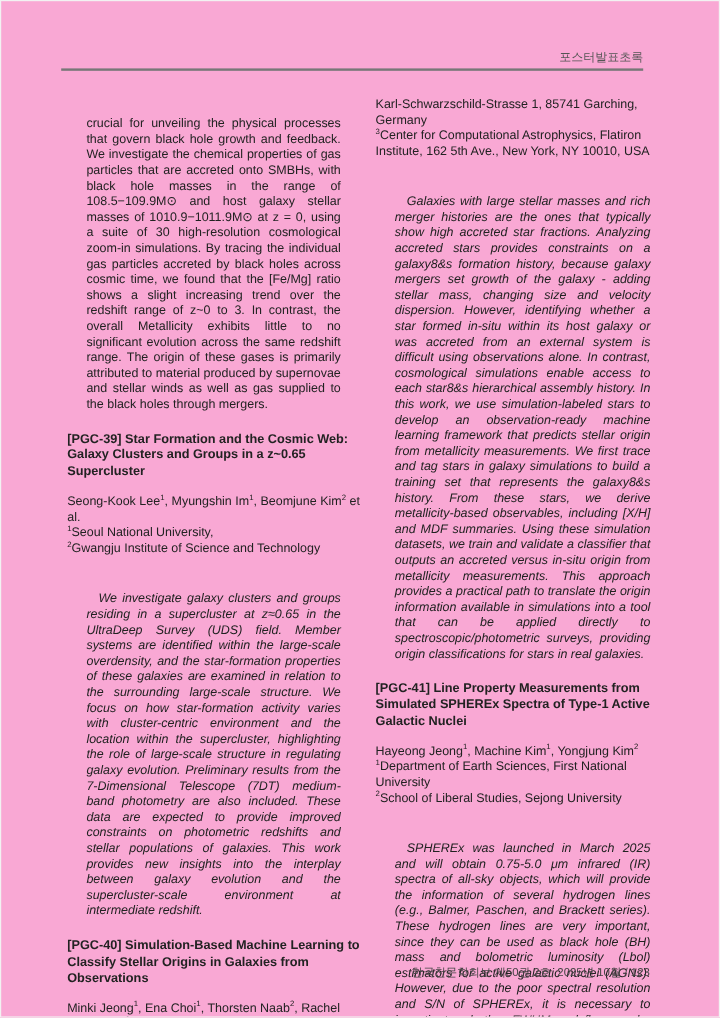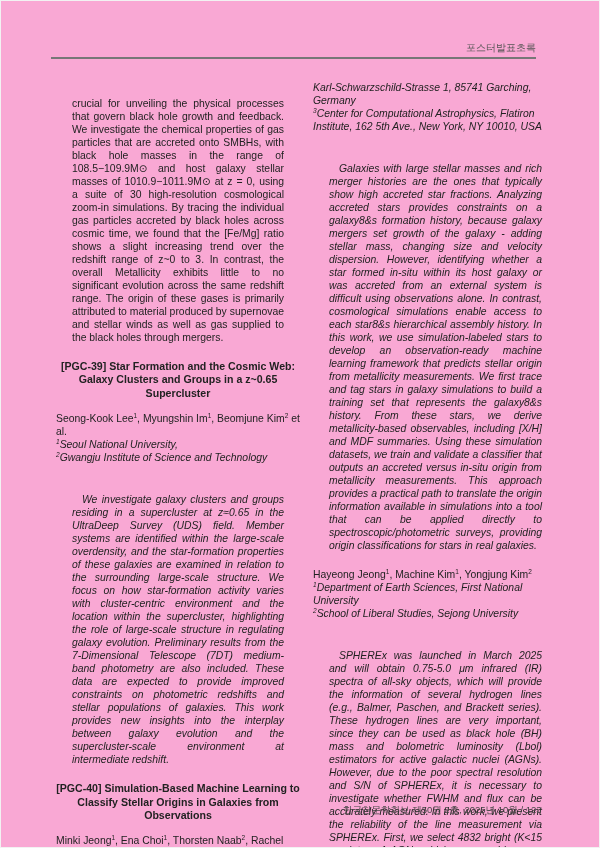--- a/index.html
+++ b/index.html
@@ -24,24 +24,23 @@
     position: absolute; top: 80px; width: 244px;
     font-size: 10.4px; line-height: 13px;
   }
   .col.left { left: 55px; }
   .col.right { left: 312px; width: 245px; }
   p { margin: 16px; text-align: justify; }
   p.indent { text-indent: 10px; font-style: italic; }
   .title {
     font-weight: bold; font-size: 10.6px; line-height: 13.4px;
     margin: 16px 0 12px 0;
-    text-align: center;
   }
   .authors { margin: 0; }
-  .aff { font-style: italic; margin: 0; }
+  .aff { margin: 0; }
   sup { font-size: 6.5px; line-height: 0; vertical-align: super; }
   .gap { height: 13px; }
   .footer {
     position: absolute; left: 342px; top: 803px;
     font-family: Liberation Sans, sans-serif; font-size: 9.5px; color: #444;
   }
 </style>
 </head>
 <body>
 
@@ -68,20 +67,21 @@
     <p class="aff" style="text-align:left"><sup>1</sup><span>Department of Physics, University of Seoul, 163 Seoulsiripdaero, Dongdaemun-gu, Seoul 02504, Republic of Korea</span></p>
     <p class="aff" style="text-align:left"><sup>2</sup><span>Max-Planck-Institut für Astrophysik,</span></p>
   </div>
 
   <div class="col right">
     <p class="aff" style="text-align:left">Karl-Schwarzschild-Strasse 1, 85741 Garching, Germany</p>
     <p class="aff" style="text-align:left"><sup>3</sup><span>Center for Computational Astrophysics, Flatiron Institute, 162 5th Ave., New York, NY 10010, USA</span></p>
     <div class="gap"></div>
     <p class="indent">Galaxies with large stellar masses and rich merger histories are the ones that typically show high accreted star fractions. Analyzing accreted stars provides constraints on a galaxy8&amp;s formation history, because galaxy mergers set growth of the galaxy - adding stellar mass, changing size and velocity dispersion. However, identifying whether a star formed in-situ within its host galaxy or was accreted from an external system is difficult using observations alone. In contrast, cosmological simulations enable access to each star8&amp;s hierarchical assembly history. In this work, we use simulation-labeled stars to develop an observation-ready machine learning framework that predicts stellar origin from metallicity measurements. We first trace and tag stars in galaxy simulations to build a training set that represents the galaxy8&amp;s history. From these stars, we derive metallicity-based observables, including [X/H] and MDF summaries. Using these simulation datasets, we train and validate a classifier that outputs an accreted versus in-situ origin from metallicity measurements. This approach provides a practical path to translate the origin information available in simulations into a tool that can be applied directly to spectroscopic/photometric surveys, providing origin classifications for stars in real galaxies.</p>
 
+    <div class="title">[PGC-41] Line Property Measurements from Simulated SPHEREx Spectra of Type-1 Active Galactic Nuclei</div>
     <p class="authors">
       <span>Hayeong Jeong</span><sup>1</sup><span>, </span><span>Machine Kim</span><sup>1</sup><span>, </span><span>Yongjung Kim</span><sup>2</sup>
     </p>
     <p class="aff" style="text-align:left"><sup>1</sup><span>Department of Earth Sciences, First National University</span></p>
     <p class="aff" style="text-align:left"><sup>2</sup><span>School of Liberal Studies, Sejong University</span></p>
     <div class="gap"></div>
     <p class="indent">SPHEREx was launched in March 2025 and will obtain 0.75-5.0 μm infrared (IR) spectra of all-sky objects, which will provide the information of several hydrogen lines (e.g., Balmer, Paschen, and Brackett series). These hydrogen lines are very important, since they can be used as black hole (BH) mass and bolometric luminosity (Lbol) estimators for active galactic nuclei (AGNs). However, due to the poor spectral resolution and S/N of SPHEREx, it is necessary to investigate whether FWHM and flux can be accurately measured. In this work, we present the reliability of the line measurement via SPHEREx. First, we select 4832 bright (K&lt;15 mag) type 1 AGNs which span a wide range in redshift (z≤5.1), including</p>
   </div>
 
   <div class="footer">한국천문학회보 제50권 2호, 2025년 10월 / 123</div>

